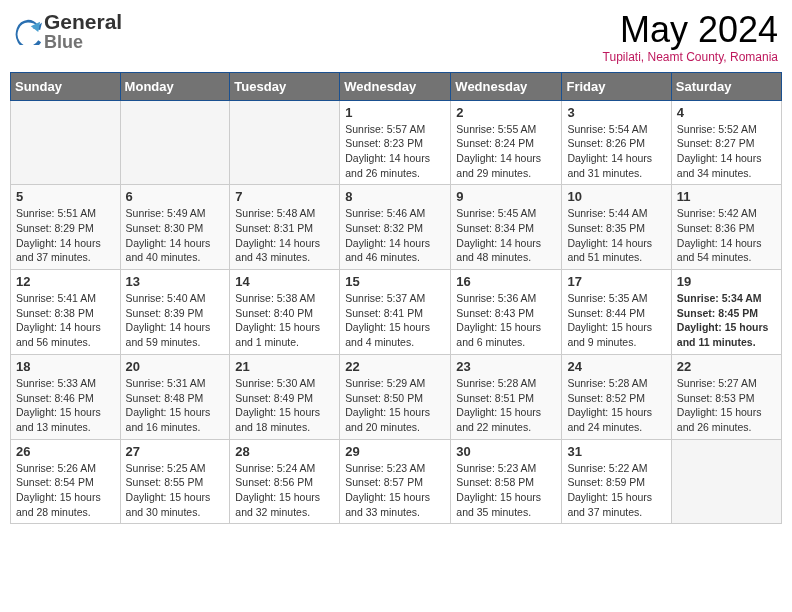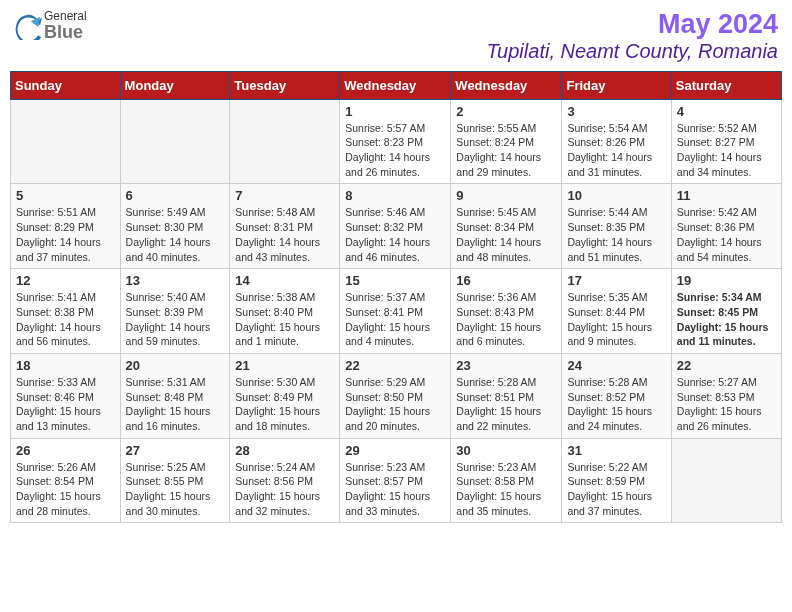--- a/index.html
+++ b/index.html
@@ -20,55 +20,54 @@
     .logo {
       display: flex;
       align-items: center;
     }
     .logo-text {
       display: flex;
       flex-direction: column;
       line-height: 1.1;
     }
     .logo-general {
-      font-size: 12px;
-      font-weight: normal;
+      font-size: 21px;
+      font-weight: bold;
       color: #333;
     }
     .logo-blue {
       font-size: 18px;
       font-weight: bold;
       color: #737373;
     }
     .logo-icon {
       width: 28px;
       height: 28px;
       margin-right: 2px;
     }
     .title-section {
       text-align: right;
     }
     .month-title {
-      font-size: 27px;
-      font-weight: bold;
-      color: #8b5cf6;
+      font-size: 36px;
+      font-weight: normal;
+      color: #000000;
       line-height: 1.1;
     }
     .location {
-      font-size: 20px;
-      color: #4c1d95;
-      font-style: italic;
+      font-size: 12px;
+      color: #be185d;
     }
     .calendar {
       width: 100%;
       border-collapse: collapse;
       font-size: 11px;
     }
     .calendar th {
-      background: #b91c1c;
+      background: #737373;
       color: #fff;
       padding: 6px 4px;
       text-align: left;
       font-size: 13px;
       font-weight: bold;
       border: 1px solid #1a5090;
     }
     .calendar td {
       border: 1px solid #ccc;
       padding: 4px 5px;

